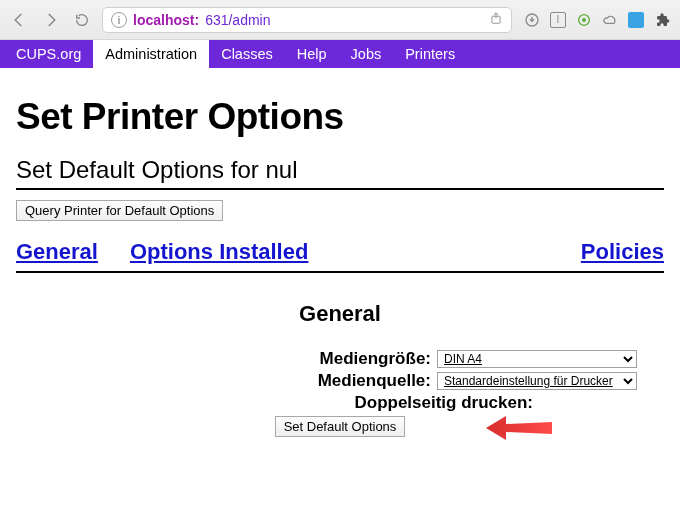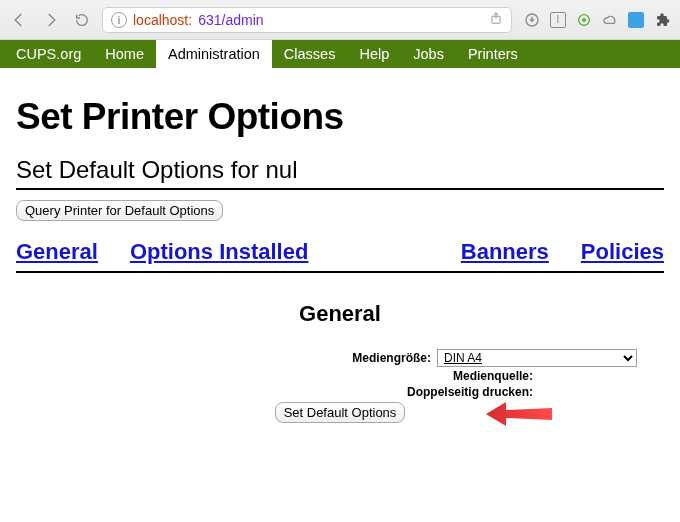--- a/index.html
+++ b/index.html
@@ -37,34 +37,34 @@
     display: flex;
     align-items: center;
     padding: 0 8px;
     gap: 6px;
     color: #6b6b6b;
     font-size: 14px;
     overflow:hidden;
     white-space:nowrap;
   }
   .addr .info-ic { width:16px;height:16px; border:1px solid #9b9b9b; border-radius:50%; display:flex;align-items:center;justify-content:center; font-size:11px; color:#6b6b6b;}
-  .addr .host { color:#c2410c; }
+  .addr .host { color:#a21caf;font-weight:bold; }
   .addr .path { color:#6d28d9; }
   .addr-spacer{flex:1;}
   .addr .share svg{width:14px;height:14px;stroke:#8a8a8a;stroke-width:1.5;fill:none;}
   .right-icons { display:flex; gap:10px; align-items:center; color:#8a8a8a;}
   .right-icons .ic { width:16px;height:16px; display:flex;align-items:center;justify-content:center;}
   .right-icons svg{width:16px;height:16px;}
   .ic-box{width:14px;height:14px;border:1.5px solid #8a8a8a;border-radius:2px;font-size:10px;display:flex;align-items:center;justify-content:center;}
   .ic-green{color:#5fae3a;}
   .ic-blue-box{width:14px;height:14px;background:#3aa3e3;border-radius:2px;}
   .puzzle svg{fill:#545454;width:16px;height:16px;}
   
   .tabs {
-    background:#4d7c0f;
+    background:#6d28d9;
     height:28px;
     display:flex;
     align-items:stretch;
     padding-left:4px;
   }
   .tab {
     display:flex; align-items:center;
     padding: 0 12px;
     color:#fff;
     font-size:14.5px;
@@ -86,21 +86,21 @@
     font-weight: 400;
     margin: 0 0 2px 0;
     border-bottom: 2px solid #000;
     padding-bottom: 4px;
   }
   .query-row { margin: 10px 0 18px 0; }
   button.native {
     font: 13px -apple-system, Arial, sans-serif;
     background: linear-gradient(#fdfdfd,#efefef);
     border:1px solid #a8a8a8;
-    border-radius:8px;
+    border-radius:0;
     padding: 2px 8px;
     cursor:pointer;
   }
   .anchors {
     display:flex;
     gap: 32px;
     border-bottom: 2px solid #000;
     padding-bottom: 6px;
     margin-bottom: 26px;
   }
@@ -113,21 +113,21 @@
   }
   .anchors .sp { flex:1; }
   h3.section-title {
     text-align:center;
     font-size:22px;
     font-weight:700;
     margin: 28px 0 22px 0;
   }
   .form { width: 100%; }
   .row { display:flex; align-items:center; justify-content:center; margin-bottom:2px; gap:4px;}
-  .row label { width: 390px; text-align:right; font-weight:700; font-size:12px; padding-right:2px;}
+  .row label { width: 390px; text-align:right; font-weight:700; font-size:17px; padding-right:2px;}
   .row select {
     font: 12px Arial, sans-serif;
     width: 200px;
     height:18px;
     border:1px solid #a0a0a0;
     background:#fff;
     padding: 0 2px;
     text-decoration: underline;
   }
   .submit-row { text-align:center; margin-top: 3px; position:relative;}
@@ -193,55 +193,56 @@
     <span class="ic puzzle">
         <svg viewBox="0 0 24 24">
           <path d="M20.5 11h-1V8c0-1.1-.9-2-2-2h-3V4.5a2.5 2.5 0 0 0-5 0V6H6.5C5.4 6 4.5 6.9 4.5 8v3H6a2.5 2.5 0 0 1 0 5H4.5v3c0 1.1.9 2 2 2h3v-1.5a2.5 2.5 0 0 1 5 0V21h3c1.1 0 2-.9 2-2v-3h1a2.5 2.5 0 0 0 0-5z"></path>
         </svg>
       </span>
   </div>
 </div>
 
 <div class="tabs">
   <div class="tab">CUPS.org</div>
-  <div class="tab">Home</div>
   <div class="tab active">Administration</div>
   <div class="tab">Classes</div>
   <div class="tab">Help</div>
   <div class="tab">Jobs</div>
   <div class="tab">Printers</div>
 </div>
 
 <div class="content">
   <h1 class="page-title">Set Printer Options</h1>
   <h2 class="subhead">Set Default Options for nul</h2>
 
   <div class="query-row">
     <button class="native">Query Printer for Default Options</button>
   </div>
 
   <div class="anchors">
     <a href="#">General</a>
     <a href="#">Options Installed</a>
     <span class="sp"></span>
-    <a href="#">Banners</a>
     <a href="#">Policies</a>
   </div>
 
   <h3 class="section-title">General</h3>
 
   <div class="form">
     <div class="row">
       <label>Mediengröße:</label>
       <select>
         <option>DIN A4</option>
       </select>
     </div>
     <div class="row">
       <label>Medienquelle:</label>
+      <select>
+        <option>Standardeinstellung für Drucker</option>
+      </select>
     </div>
     <div class="row">
       <label>Doppelseitig drucken:</label>
     </div>
     <div class="submit-row">
       <button class="native">Set Default Options</button>
       <svg class="arrow" viewBox="0 0 70 28">
         <defs>
           <linearGradient id="g" x1="0" x2="1">
               <stop offset="0" stop-color="#d62d2d"></stop>

